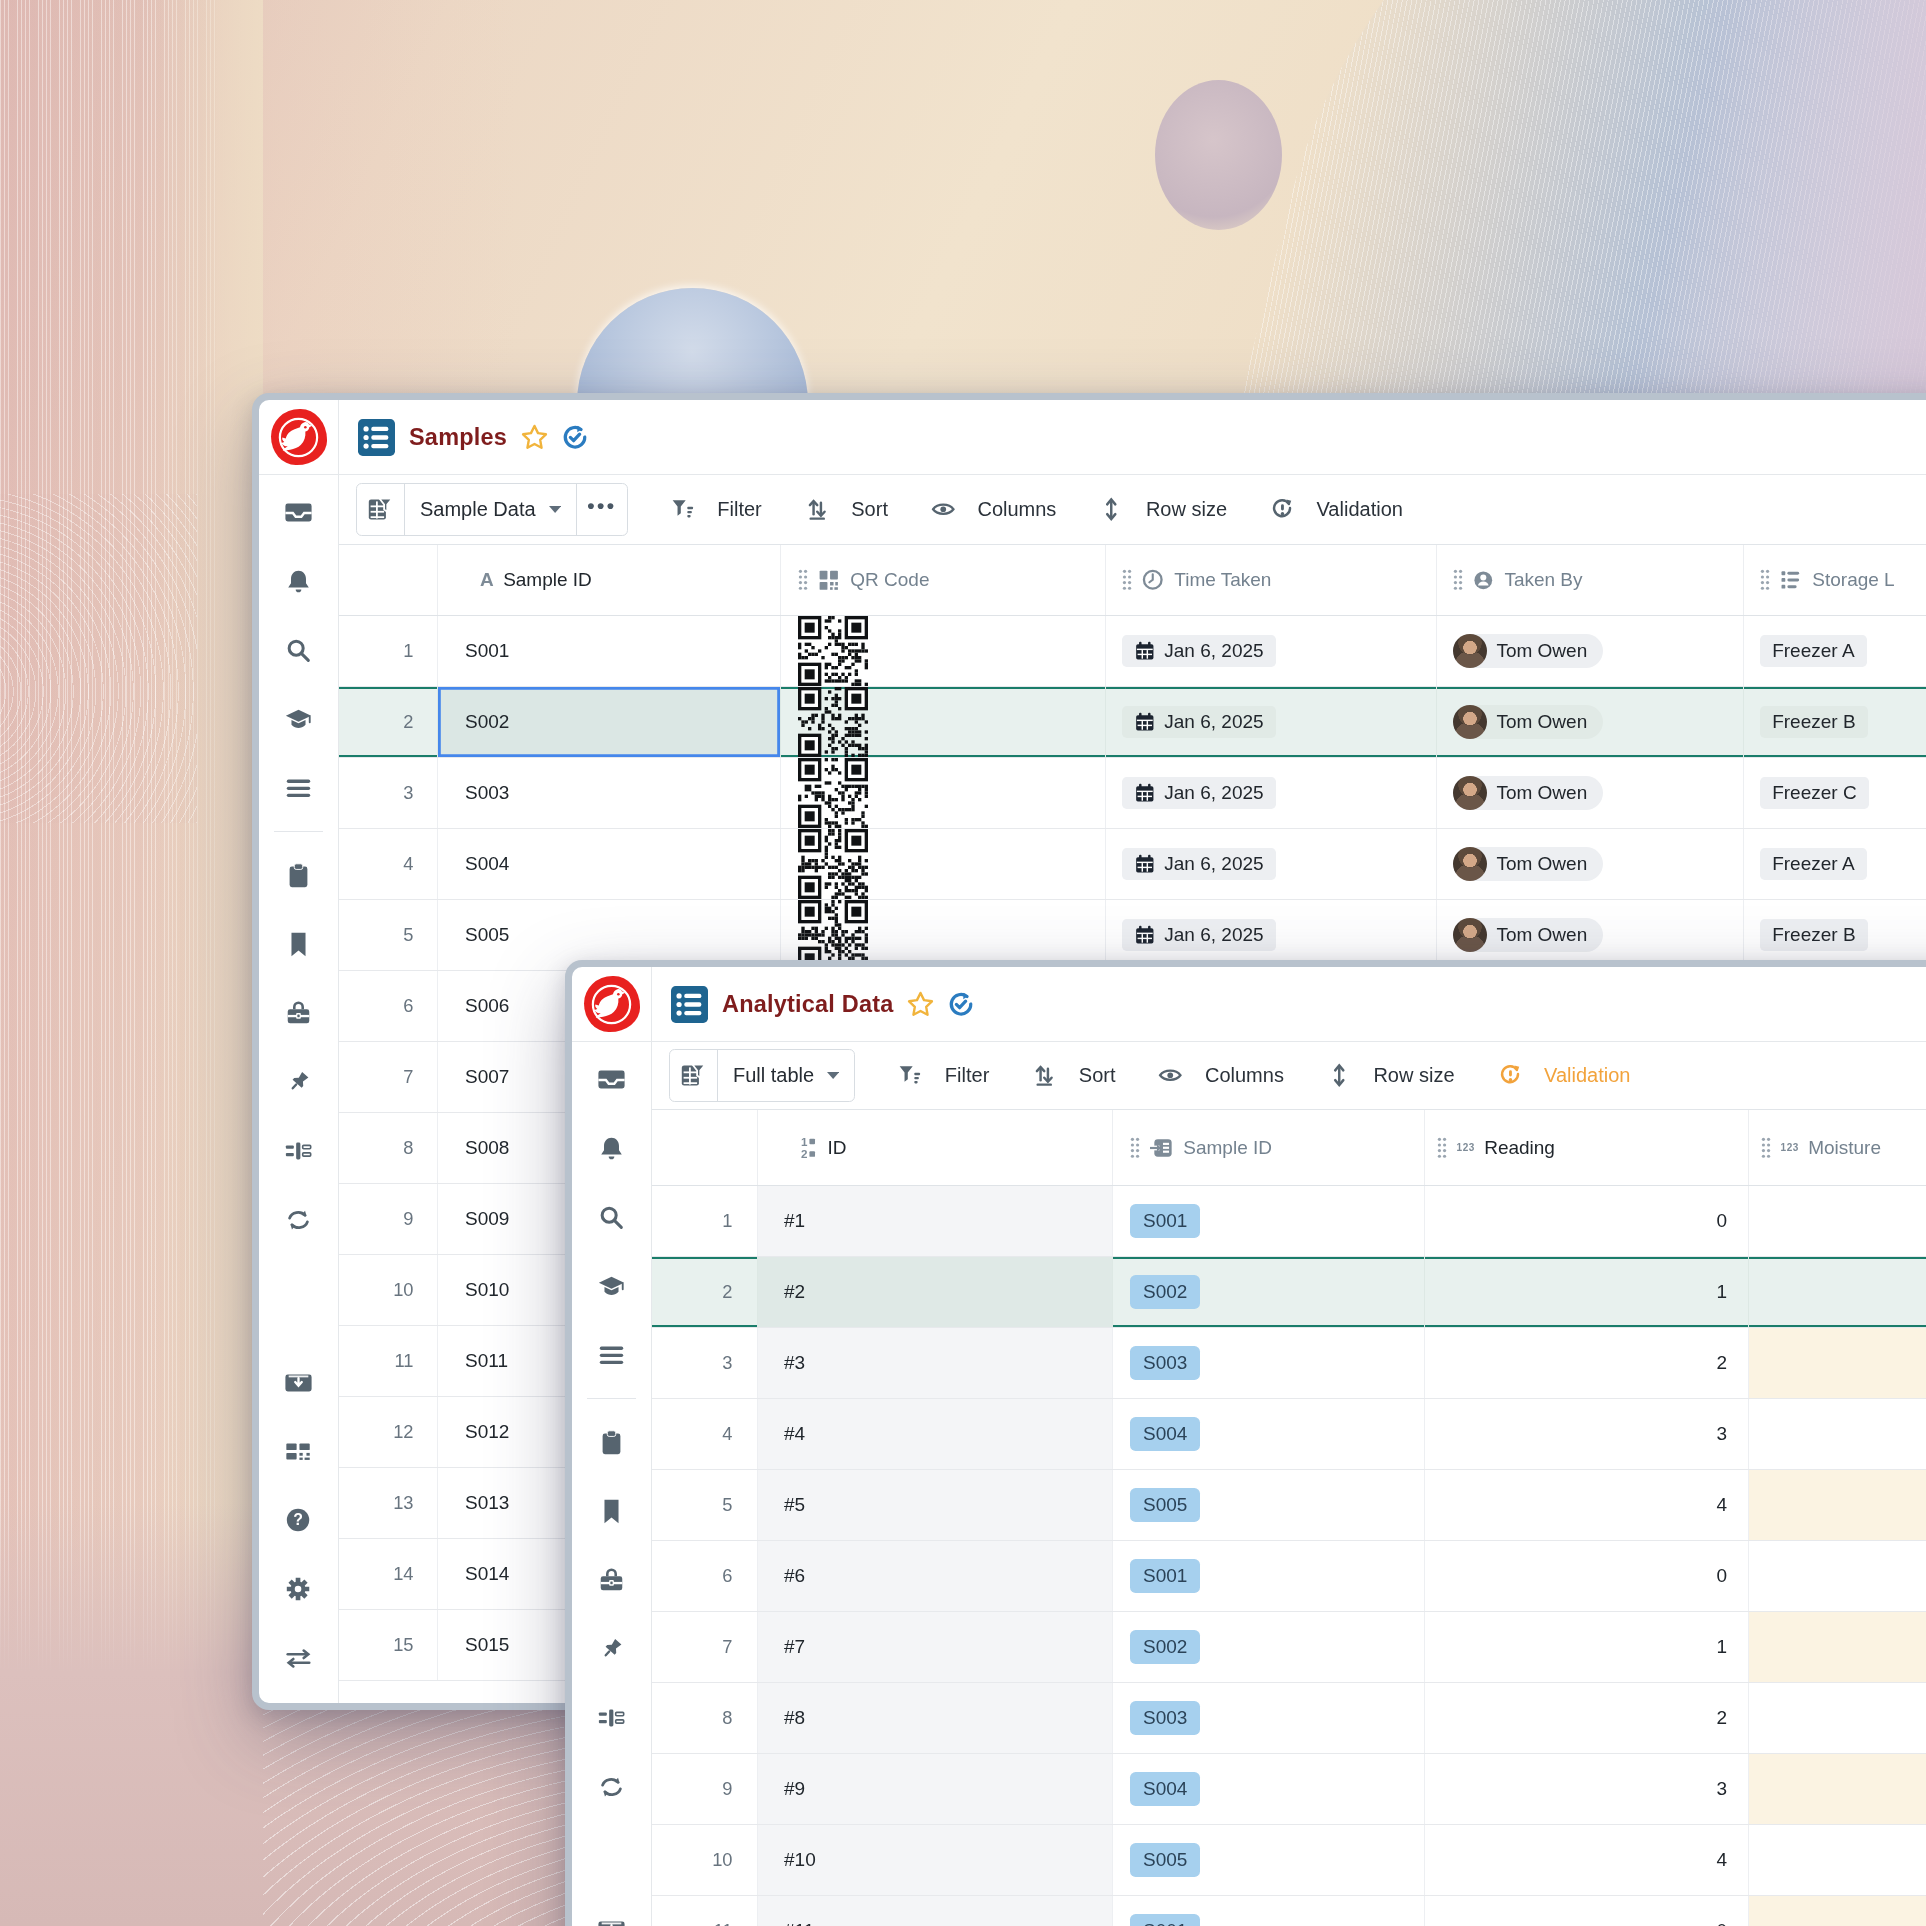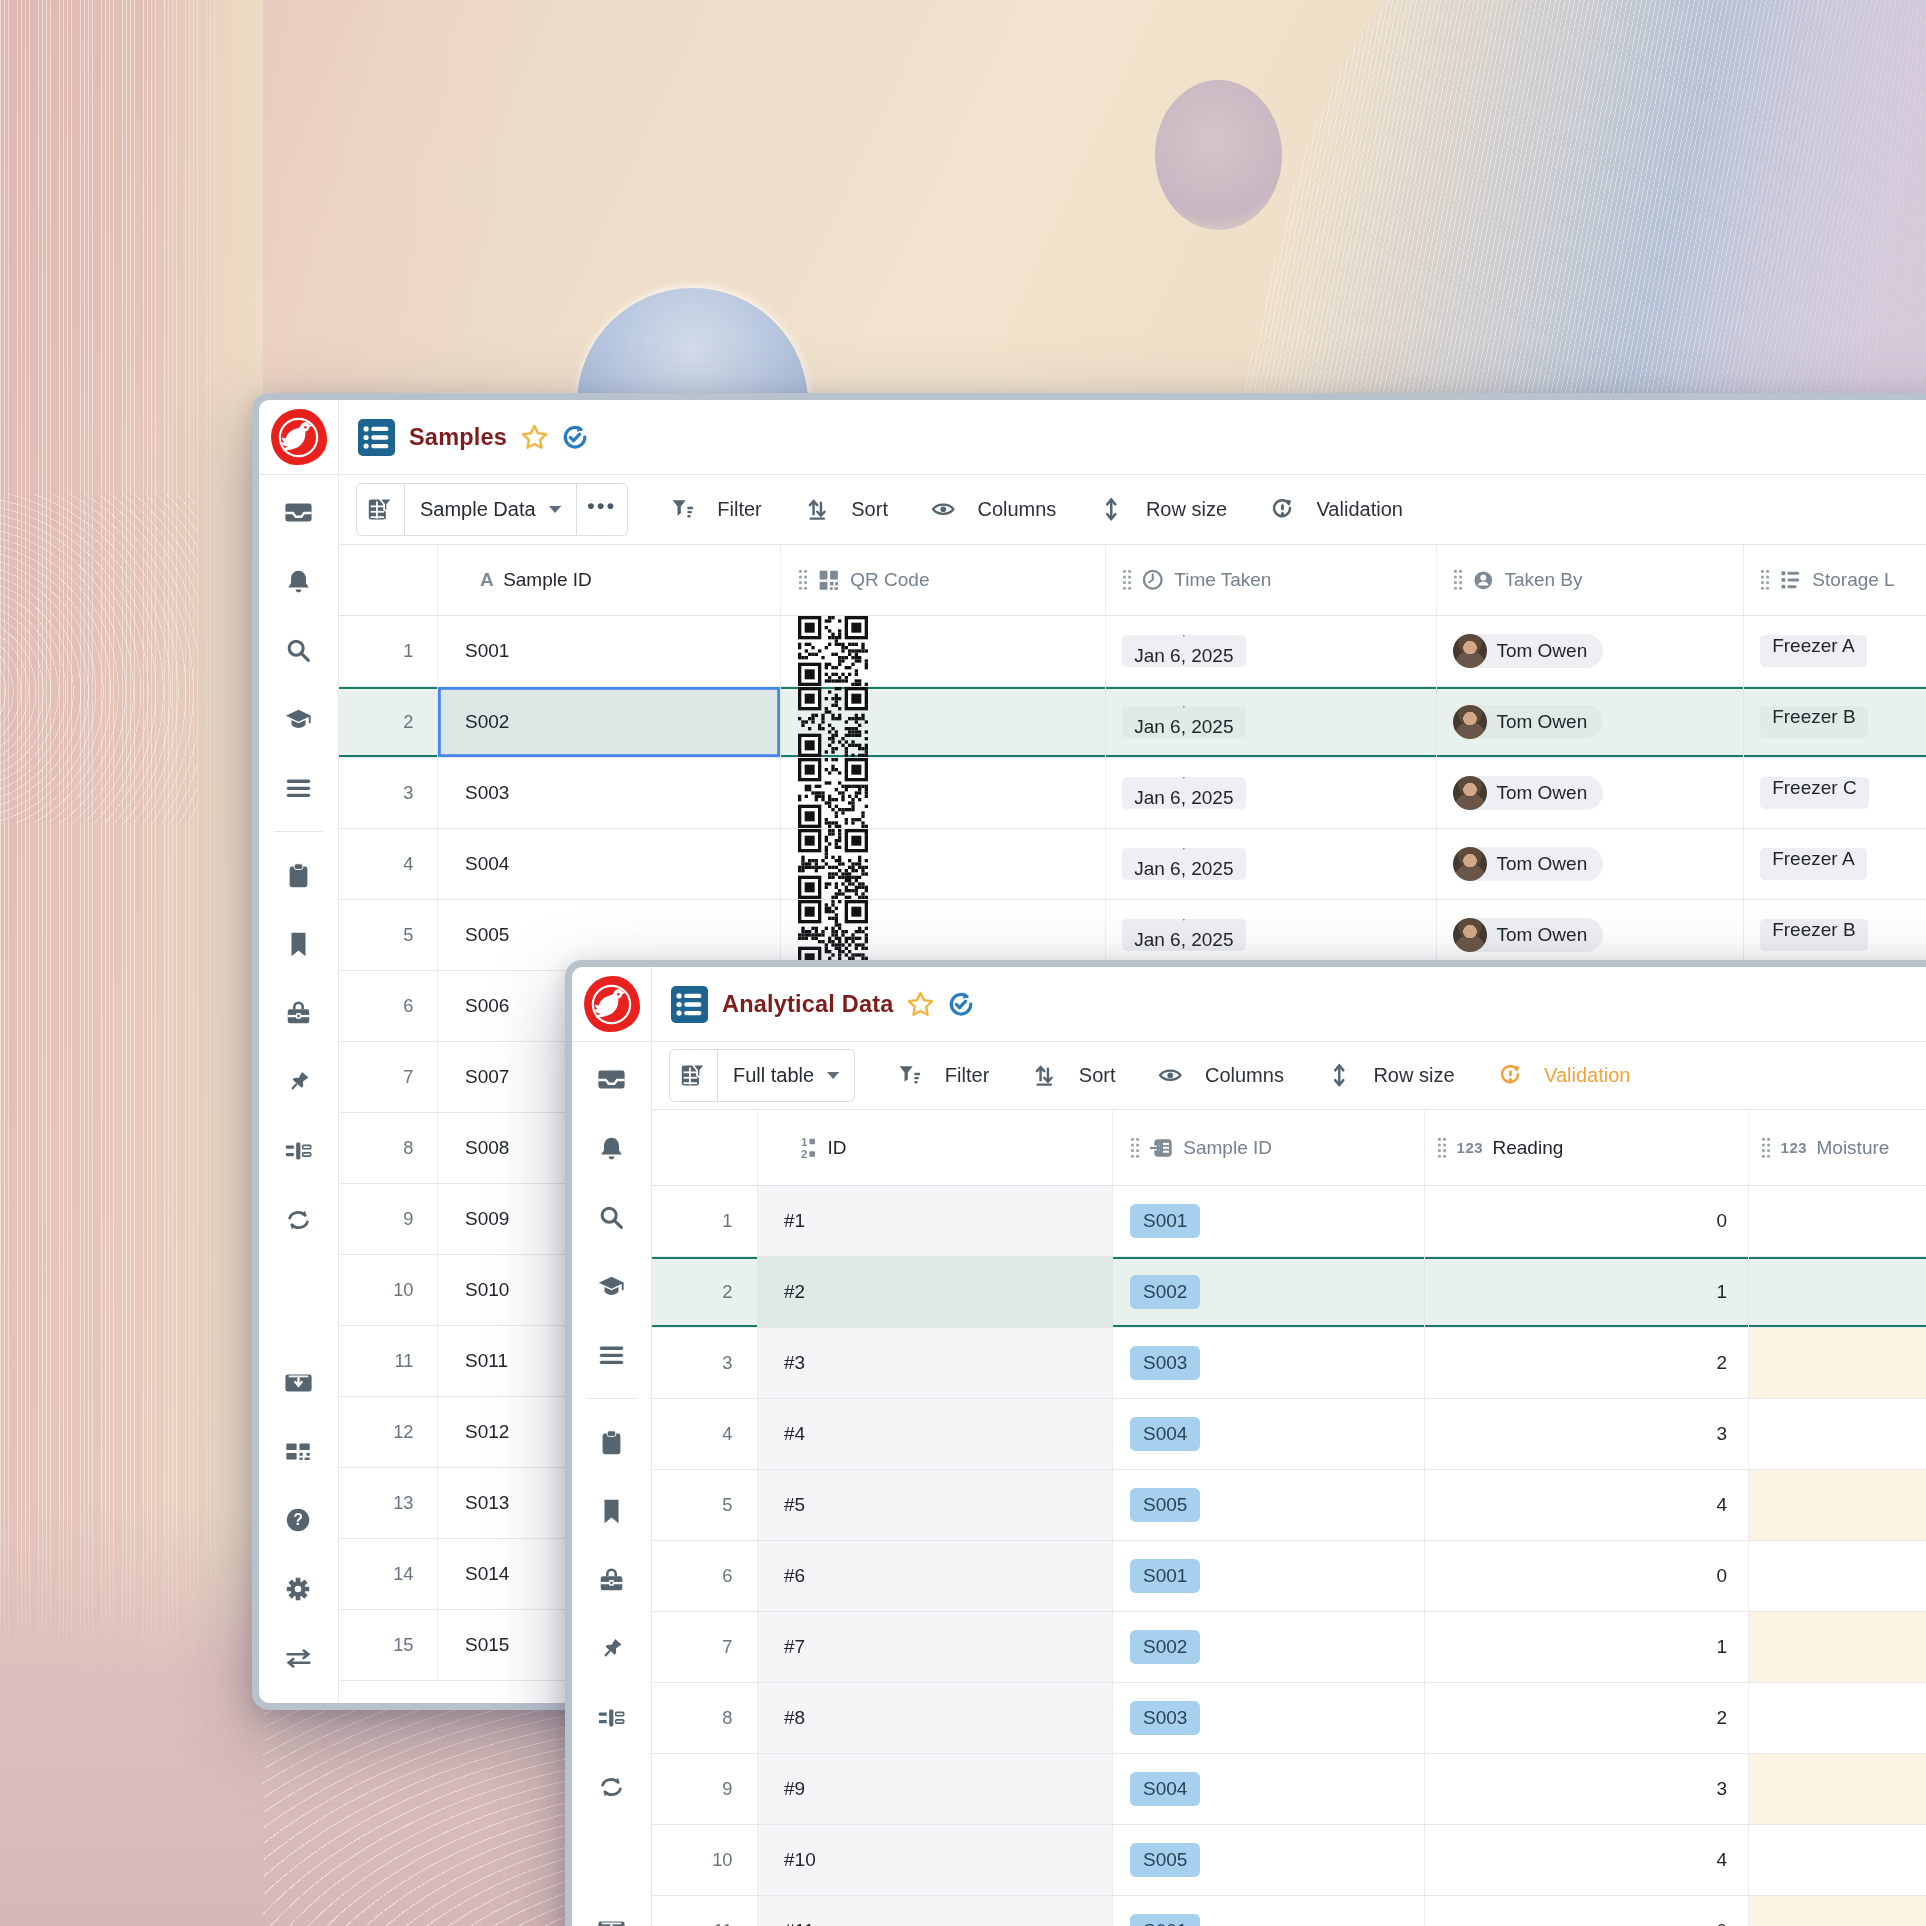--- a/index.html
+++ b/index.html
@@ -74,21 +74,21 @@
     background:none;border:none;font-family:inherit;white-space:nowrap;padding:0;}
   .tb svg{width:24.5px;height:24.5px;flex:none;}
   .tb.warn{color:#f2a33c;}
 
   
   .thead{height:70px;flex:none;display:flex;border-top:0.9px solid #e1e5e9;border-bottom:0.9px solid #dfe3e7;}
   .window.front .thead{height:75px;}
   .th{display:flex;align-items:center;gap:9.4px;padding-left:12.2px;color:#74828f;font-size:19px;
     border-right:0.9px solid #eceef1;box-sizing:border-box;white-space:nowrap;overflow:hidden;}
   .hic-txt{font-size:19px;font-weight:600;color:#7e8b97;}
-  .hic-123{font-size:15px;font-weight:700;color:#7e8b97;letter-spacing:0.5px;}
+  .hic-123{font-size:10px;font-weight:700;color:#7e8b97;letter-spacing:0.5px;}
   .tbody{flex:1;position:relative;}
   .row{height:71px;display:flex;border-bottom:0.9px solid #e7e9ec;box-sizing:border-box;background:#fff;}
   .row.selected{background:#e8f1ee;box-shadow:inset 0 1.9px 0 #1a7d6a,inset 0 -1.9px 0 #1a7d6a;}
   .cell{border-right:0.9px solid #edeff2;display:flex;align-items:center;box-sizing:border-box;overflow:hidden;}
   .row.selected .cell{border-right-color:#dde8e4;}
 
   .c1{width:99px;justify-content:flex-end;padding-right:23.5px;color:#68747f;font-size:18.3px;}
   .c2{width:343px;padding-left:27px;font-size:19px;color:#20262c;}
   .c3{width:325px;padding-left:17px;}
   .c4{width:331px;padding-left:16px;}
@@ -99,21 +99,21 @@
   .f1{width:106px;justify-content:flex-end;padding-right:24.5px;color:#68747f;font-size:18.3px;}
   .f2{width:355px;padding-left:26px;font-size:19px;color:#20262c;background:#f4f5f7;}
   .f3{width:312px;padding-left:17px;}
   .f4{width:324px;justify-content:flex-end;padding-right:21px;font-size:19px;color:#20262c;}
   .f5{flex:1;}
   .row.selected .f2{background:#dfe9e6;}
   .f5.warn{background:#fbf3e2;}
 
   .qr{width:70px;height:70px;flex:none;}
   .pill{background:#edeff2;border-radius:4.7px;height:32px;display:inline-flex;align-items:center;
-    padding:0 12.2px;gap:8.5px;font-size:19px;color:#21262c;white-space:nowrap;flex-direction:column;}
+    padding:0 12.2px;gap:8.5px;font-size:19px;color:#21262c;white-space:nowrap;}
   .row.selected .pill{background:#e1eae6;}
   .person{display:inline-flex;align-items:center;height:34px;background:#edeff2;border-radius:21.6px;
     padding-right:16px;font-size:19px;color:#21262c;white-space:nowrap;}
   .row.selected .person{background:#e1eae6;}
   .avatar{width:34px;height:34px;border-radius:50%;margin-right:9.4px;flex:none;
     background:
       radial-gradient(circle at 50% 40%,#d3a888 0 25%,rgba(0,0,0,0) 26%),
       radial-gradient(circle at 50% 26%,#5d4a3b 0 38%,rgba(0,0,0,0) 39%),
       radial-gradient(circle at 50% 95%,#6a5648 0 42%,rgba(0,0,0,0) 43%),
       radial-gradient(circle at 50% 50%,#44382f 0 70%,#2e2620 100%);}

